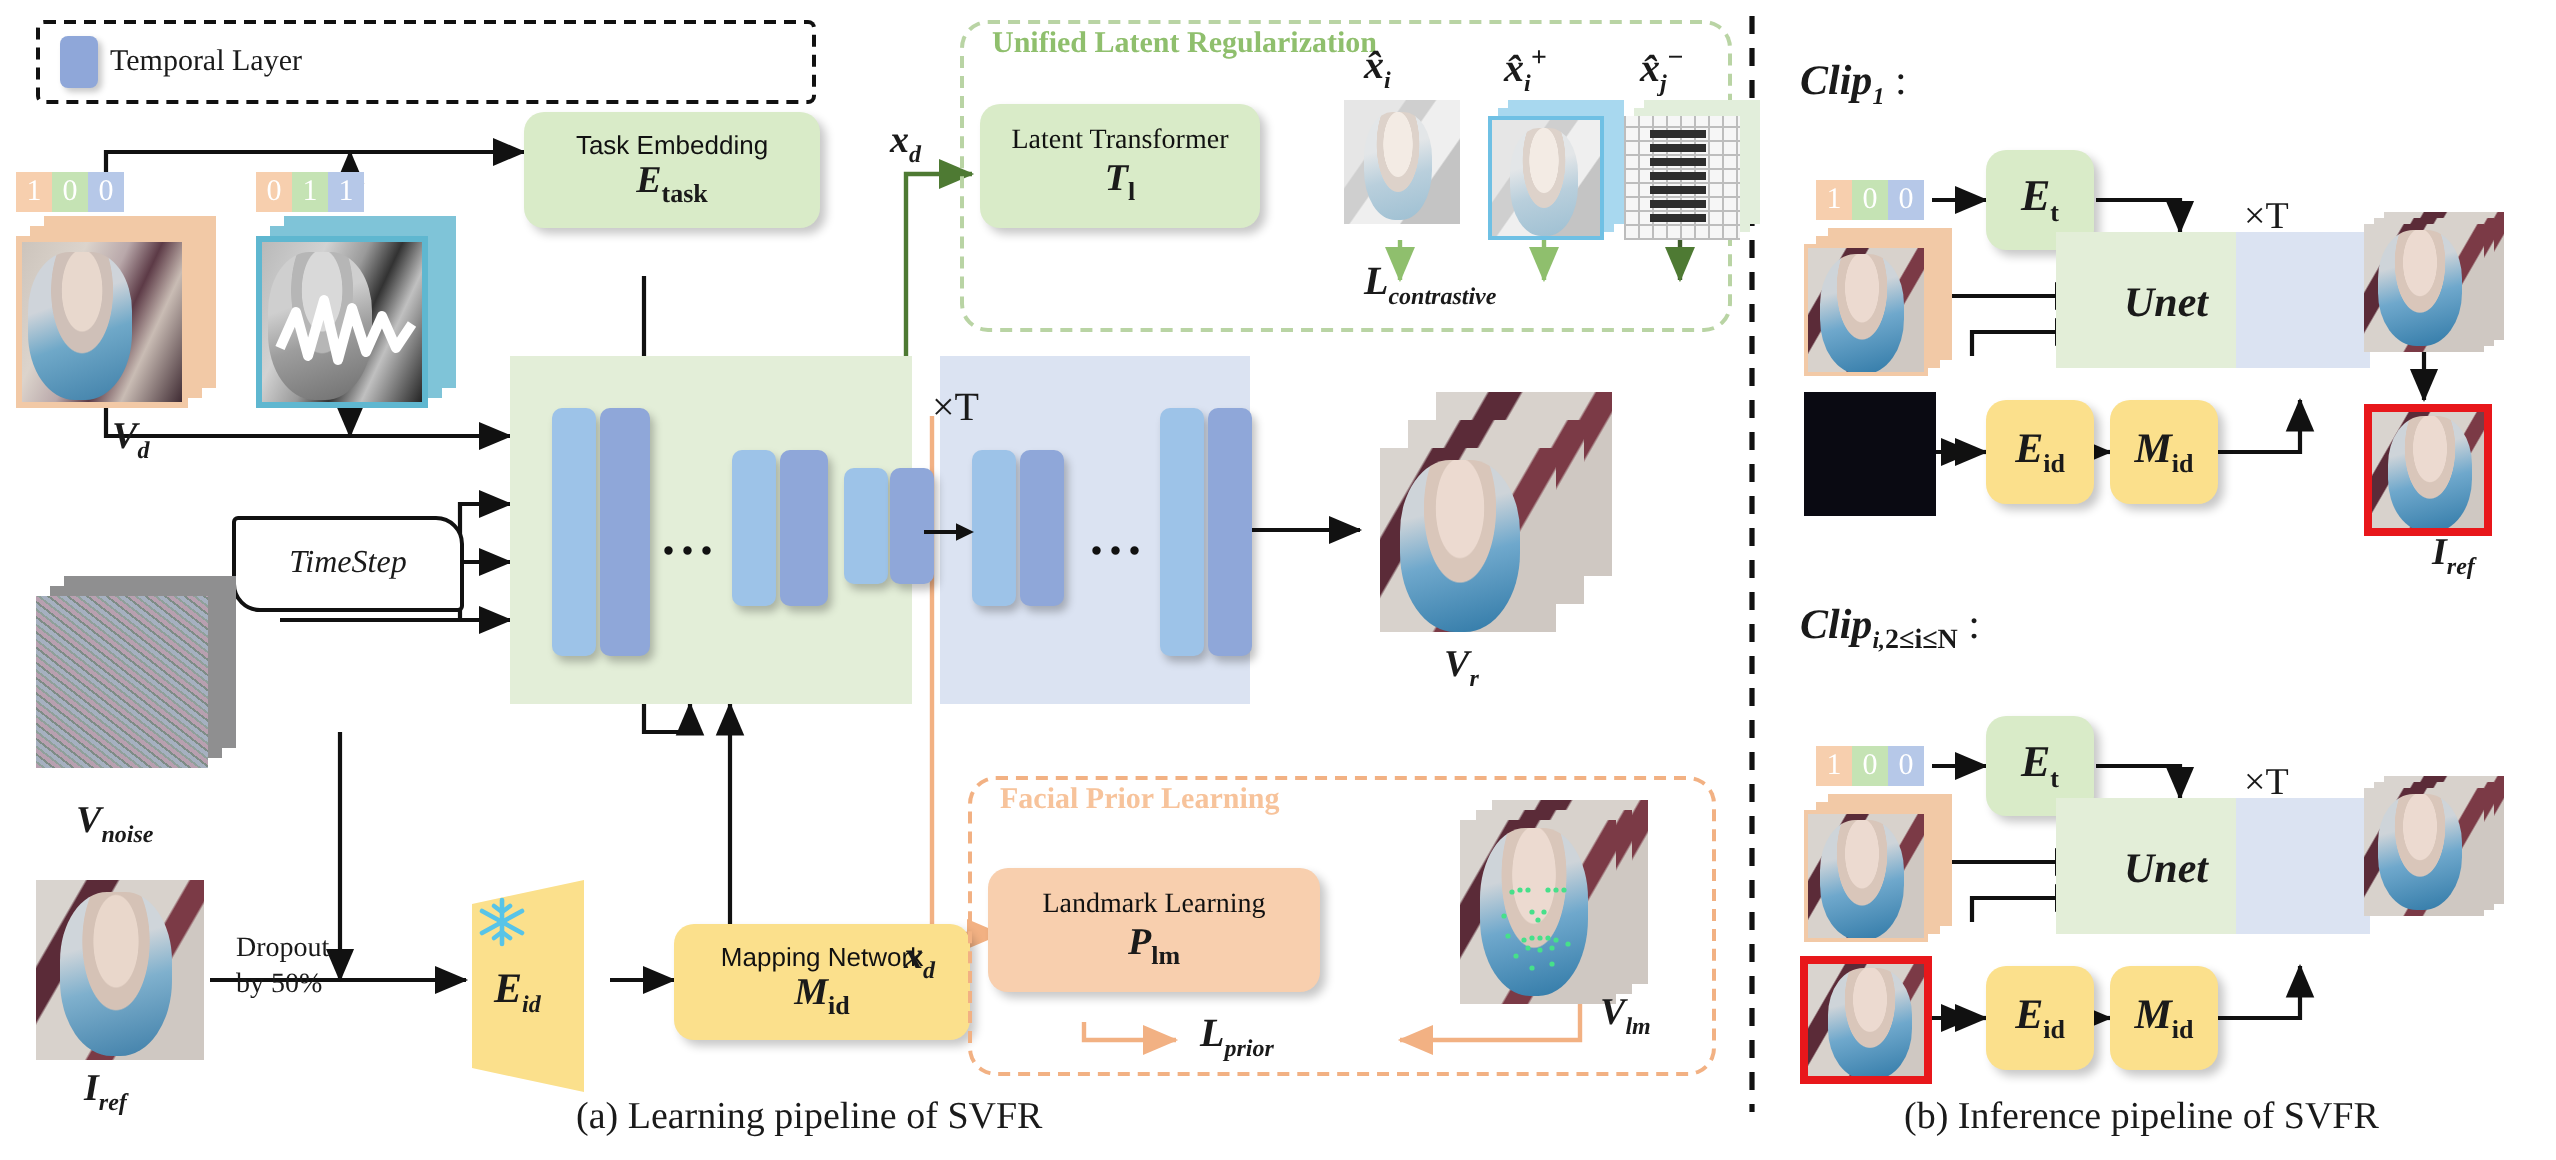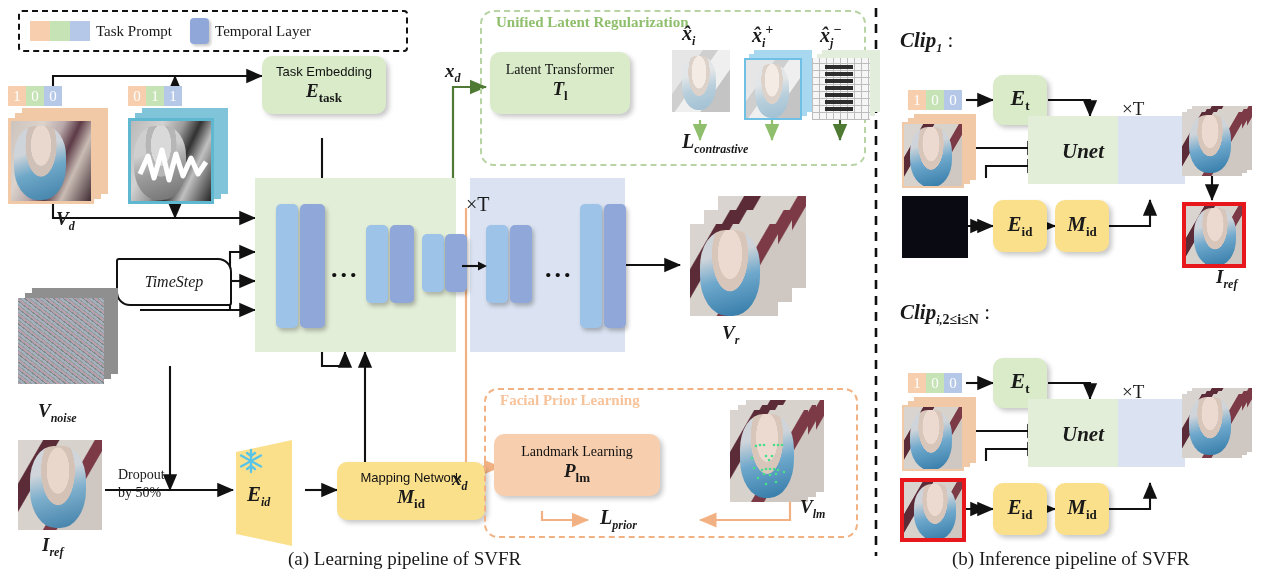--- a/index.html
+++ b/index.html
@@ -138,26 +138,20 @@
     <path d="M1107,509 L1150,509 L1150,483"></path>
   </g>
 
   <g stroke="#111" stroke-width="2.6" stroke-dasharray="9 7" fill="none">
     <path d="M876,8 L876,556"></path>
   </g>
 </svg>
 
 <div id="legend">
   <div style="display:flex;align-items:center;margin-left:10px;">
-    <span class="lg-sw" style="background:#f7cfae"></span>
-    <span class="lg-sw" style="background:#c5e3b4"></span>
-    <span class="lg-sw" style="background:#b6c8e8"></span>
-    <span class="lg-txt">Task Prompt</span>
-  </div>
-  <div style="display:flex;align-items:center;margin-left:10px;">
     <span class="lg-chip" style="background:#8fa7d9"></span>
     <span class="lg-txt">Temporal Layer</span>
   </div>
 </div>
 
 <div class="stack" style="left:8px;top:108px;">
   <div style="position:absolute;left:14px;top:0;width:86px;height:86px;background:#f2c9a6;"></div>
   <div style="position:absolute;left:7px;top:5px;width:86px;height:86px;background:#f2c9a6;"></div>
   <div style="position:absolute;left:0;top:10px;width:86px;height:86px;border:3px solid #f2c9a6;box-sizing:border-box;
       background:linear-gradient(115deg,#ccc4bc 0%,#dcd4cc 28%,#b9a8aa 46%,#5c3a46 60%,#c9bcb4 74%,#3f2b33 100%);"></div>
@@ -215,21 +209,21 @@
                 linear-gradient(165deg,#cfd5da 0 32%,#7fb0cd 56%,#3e7ea8 100%);border-radius:42% 42% 46% 46%;"></div>
 </div>
 <div class="mathlbl" style="left:42px;top:534px;">
   <span>I</span><sub>ref</sub>
 </div>
 <div class="lbl" style="left:118px;top:466px;font-size:14px;line-height:1.25;">
   <div>Dropout</div>
   <div>by 50%</div>
 </div>
 
-<div class="rbox green-box" style="left:262px;top:56px;width:124px;height:58px;">
+<div class="rbox green-box" style="left:262px;top:56px;width:148px;height:58px;">
   <span class="b-title">Task Embedding</span>
   <span class="b-sym">
     <span>E</span><sub>task</sub>
   </span>
 </div>
 
 <svg style="position:absolute;left:230px;top:440px;" width="78" height="110">
   <polygon points="6,12 62,0 62,106 6,94" fill="#fbe08c" stroke="none"></polygon>
 </svg>
 <div class="mathlbl" style="left:247px;top:482px;font-size:21px;">

